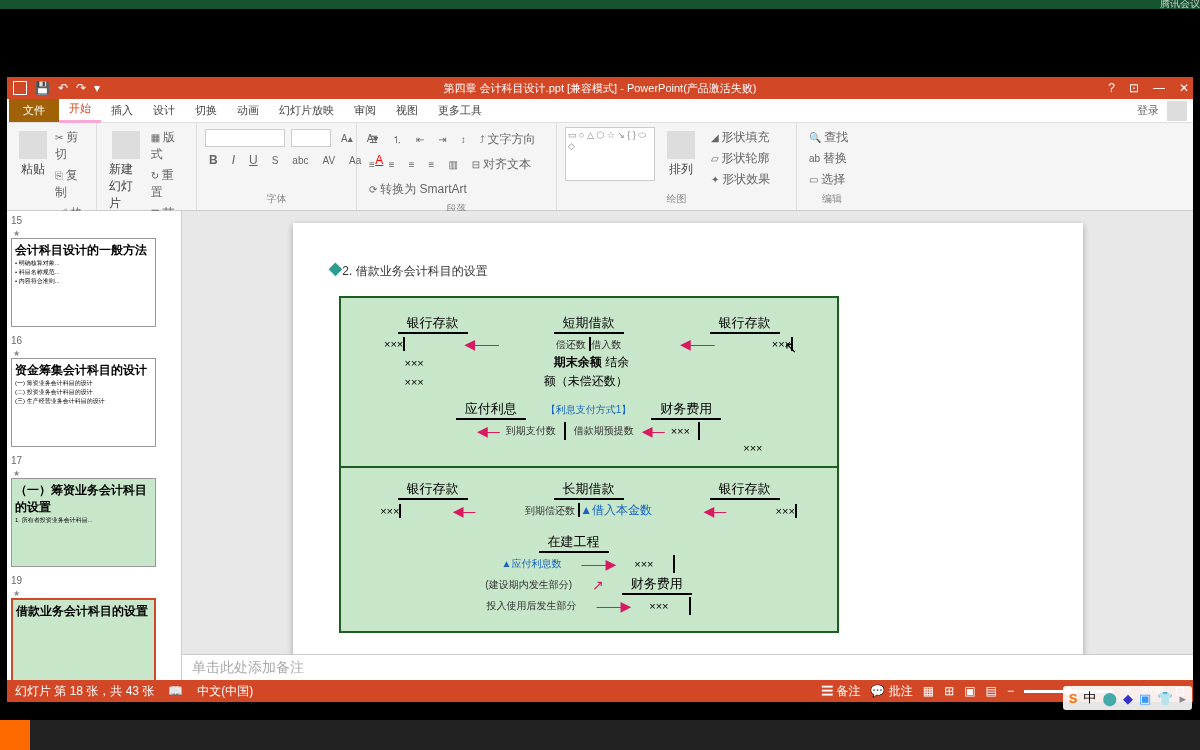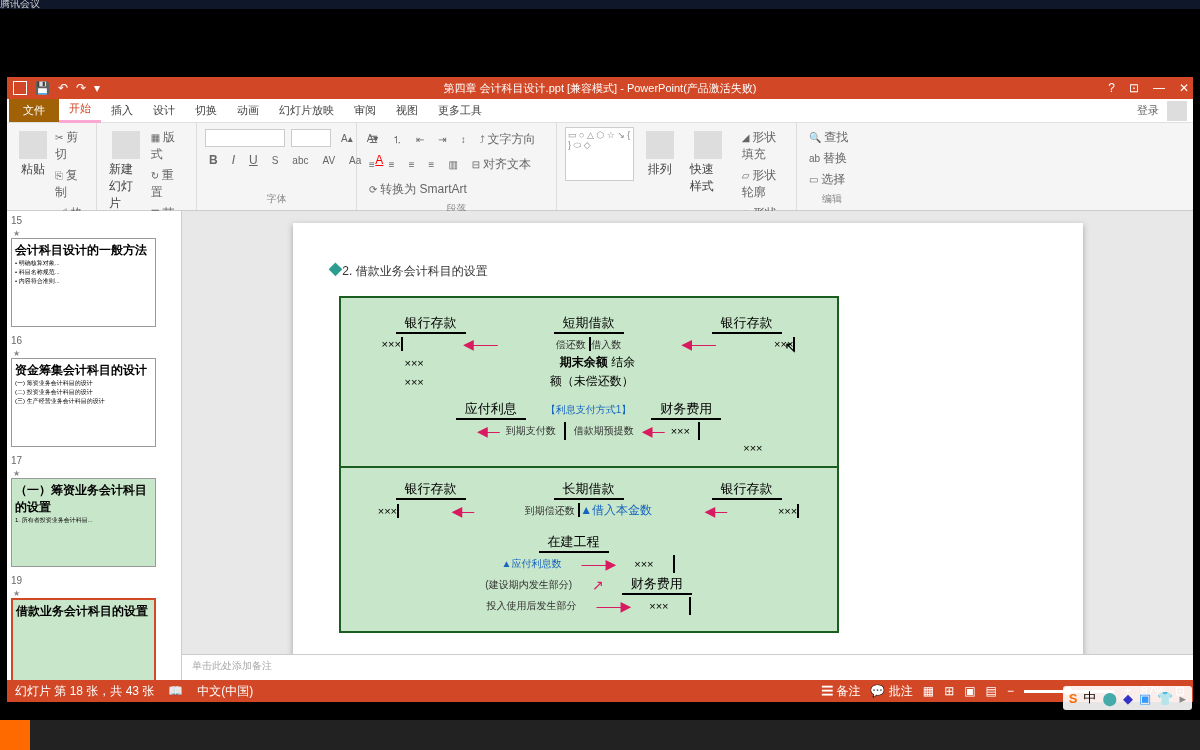--- a/index.html
+++ b/index.html
@@ -1,17 +1,17 @@
 <!DOCTYPE html>
 <html><head>
 <meta charset="utf-8">
 <style>
 *{margin:0;padding:0;box-sizing:border-box;font-family:"Microsoft YaHei",SimSun,sans-serif;font-size:12px}
 body{background:#000;width:1200px;height:750px;overflow:hidden}
-.outer-top{height:9px;background:#0f172a;color:#ccc;text-align:left;font-size:10px;line-height:7px}
+.outer-top{height:9px;background:#14532d;color:#ccc;text-align:right;font-size:10px;line-height:7px}
 .black-gap{height:68px;background:#000}
 .ppt-window{position:absolute;top:77px;left:7px;width:1186px;height:625px;background:#fff;display:flex;flex-direction:column}
 .titlebar{height:22px;background:#d24726;display:flex;align-items:center;color:#fff;position:relative}
 .qat{display:flex;align-items:center;gap:8px;padding-left:6px}
 .qat .ico{width:14px;height:14px;display:inline-block}
 .title-text{position:absolute;left:50%;transform:translateX(-50%);font-size:11px;color:#fff}
 .win-controls{position:absolute;right:4px;display:flex;gap:14px;font-size:11px}
 .menubar{height:24px;background:#fff;display:flex;align-items:center;border-bottom:1px solid #e0e0e0;padding-left:2px}
 .menu-file{background:#a16207;color:#fff;padding:4px 14px;font-size:11px}
 .menu-item{padding:4px 10px;font-size:11px;color:#444}
@@ -35,33 +35,33 @@
 .thumb-img{display:inline-block;width:145px;height:89px;border:1px solid #999;background:#fff;vertical-align:top;font-size:6px;padding:3px;overflow:hidden}
 .thumb.current .thumb-img{border:2px solid #d24726}
 .thumb-green{background:#c8e6c9 !important}
 .canvas-area{flex:1;background:#e8e8e8;display:flex;flex-direction:column}
 .slide-zone{flex:1;display:flex;align-items:flex-start;justify-content:center;padding:12px;overflow:auto}
 .slide{width:790px;height:470px;background:#fff;box-shadow:0 2px 6px rgba(0,0,0,0.3);padding:28px 36px;font-family:SimSun}
 .slide-title{font-size:26px;color:#333;margin-bottom:14px}
 .slide-title .diamond{color:#2a9d8f;font-size:18px;vertical-align:middle}
 .diagram{background:#c8e6c9;border:2px solid #1b5e20;width:500px;padding:8px 14px;font-size:12px;margin-left:10px}
 .dsection{padding:6px 0}
-.drow{display:flex;align-items:center;gap:6px;margin:2px 0;position:relative}
+.drow{display:flex;align-items:center;margin:2px 0;position:relative}
 .acct{font-size:13px;color:#000;text-align:center;padding:0 4px}
 .acct.u{border-bottom:2px solid #000;min-width:70px}
 .acct.bold{font-weight:normal}
 .xxx{font-size:11px;color:#000}
 .vline{border-left:2px solid #000;height:18px}
 .arrow-r{color:#d81b60;font-size:14px;letter-spacing:-2px}
 .arrow-l{color:#d81b60;font-size:14px;letter-spacing:-2px}
 .note{font-size:10px;color:#333}
 .blue{color:#1565c0}
 .tri{color:#1565c0}
 .hr{border-top:2px solid #1b5e20;margin:4px -14px}
-.notes-pane{height:26px;background:#fff;border-top:1px solid #ccc;padding:4px 10px;font-size:10px;color:#aaa}
+.notes-pane{height:26px;background:#fff;border-top:1px solid #ccc;padding:4px 10px;font-size:14px;color:#aaa}
 .statusbar{height:22px;background:#d24726;display:flex;align-items:center;color:#fff;font-size:10px;padding:0 8px;gap:14px}
 .statusbar .right{margin-left:auto;display:flex;gap:10px;align-items:center}
 .zoom-slider{width:90px;height:3px;background:#fff;position:relative}
 .zoom-slider::after{content:"";position:absolute;left:45%;top:-3px;width:8px;height:8px;background:#fff;border-radius:50%}
 .tray{position:absolute;bottom:40px;right:8px;display:flex;gap:6px;align-items:center;background:rgba(255,255,255,0.9);padding:3px 6px;border-radius:3px}
 .tray span{font-size:13px}
 .taskbar{position:absolute;bottom:0;left:0;width:1200px;height:30px;background:#222;display:flex;align-items:center}
 .taskbar .start{width:30px;height:30px;background:#ff6a00}
 .cursor{position:absolute;top:338px;left:784px;font-size:16px;color:#000;pointer-events:none;z-index:100}
 </style>
@@ -174,24 +174,20 @@
           <span class="rbtn">⟳ <span>转换为 SmartArt</span></span>
         </div>
       <div class="label">段落</div>
     </div>
     <div class="rgroup" style="width:240px">
       <div style="display:flex;gap:8px">
         <div style="width:90px;height:54px;border:1px solid #ccc;background:#fff;display:flex;flex-wrap:wrap;gap:2px;padding:2px;font-size:9px;color:#888">▭ ○ △ ⬡ ☆ ↘ { } ⬭ ◇</div>
         <div class="big-btn">
             <span class="ico"></span>
             <span>排列</span>
-          </div>
-        <div class="big-btn">
-            <span class="ico"></span>
-            <span>快速样式</span>
           </div>
         <div>
           <div class="rbtn">◢ <span>形状填充</span></div>
           <div class="rbtn">▱ <span>形状轮廓</span></div>
           <div class="rbtn">✦ <span>形状效果</span></div>
         </div>
       </div>
       <div class="label">绘图</div>
     </div>
     <div class="rgroup" style="width:70px;border-right:none">

